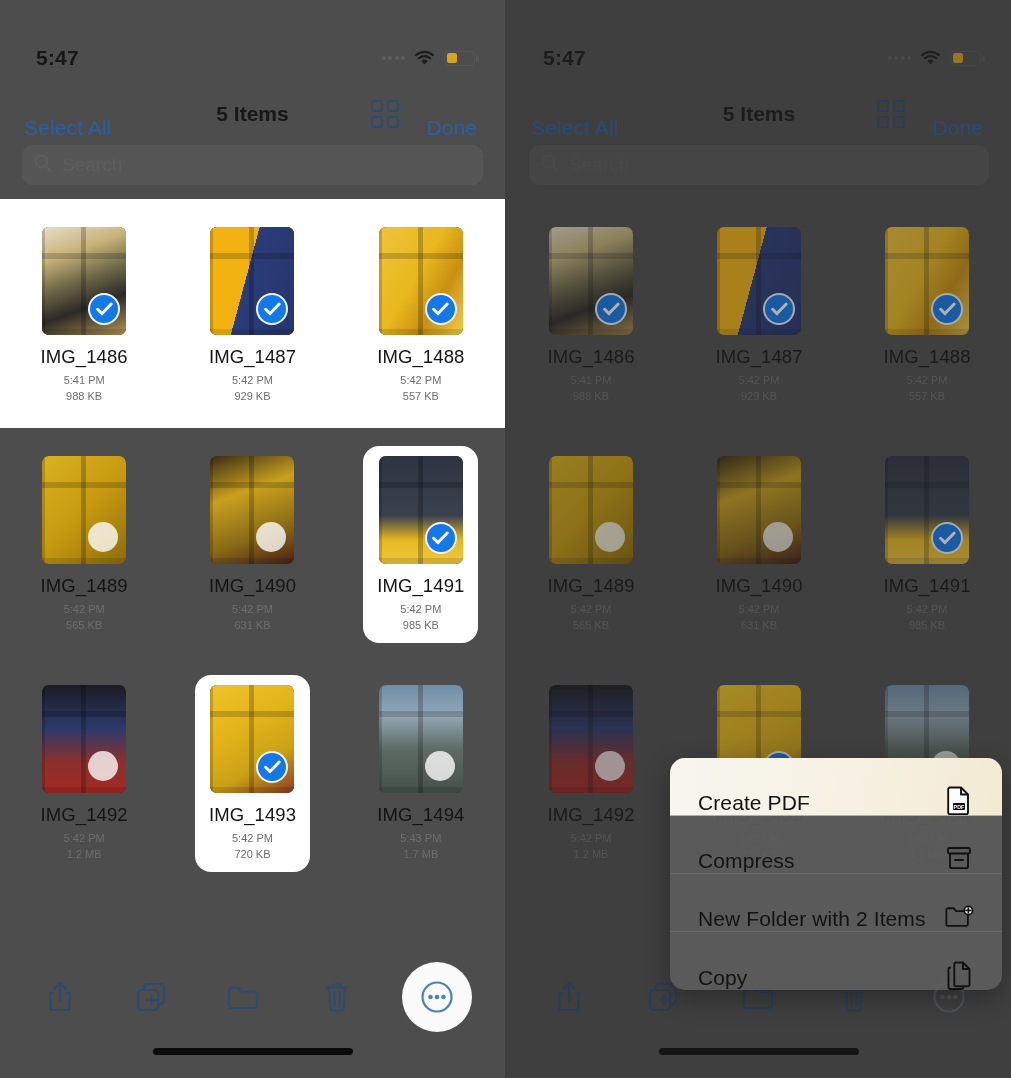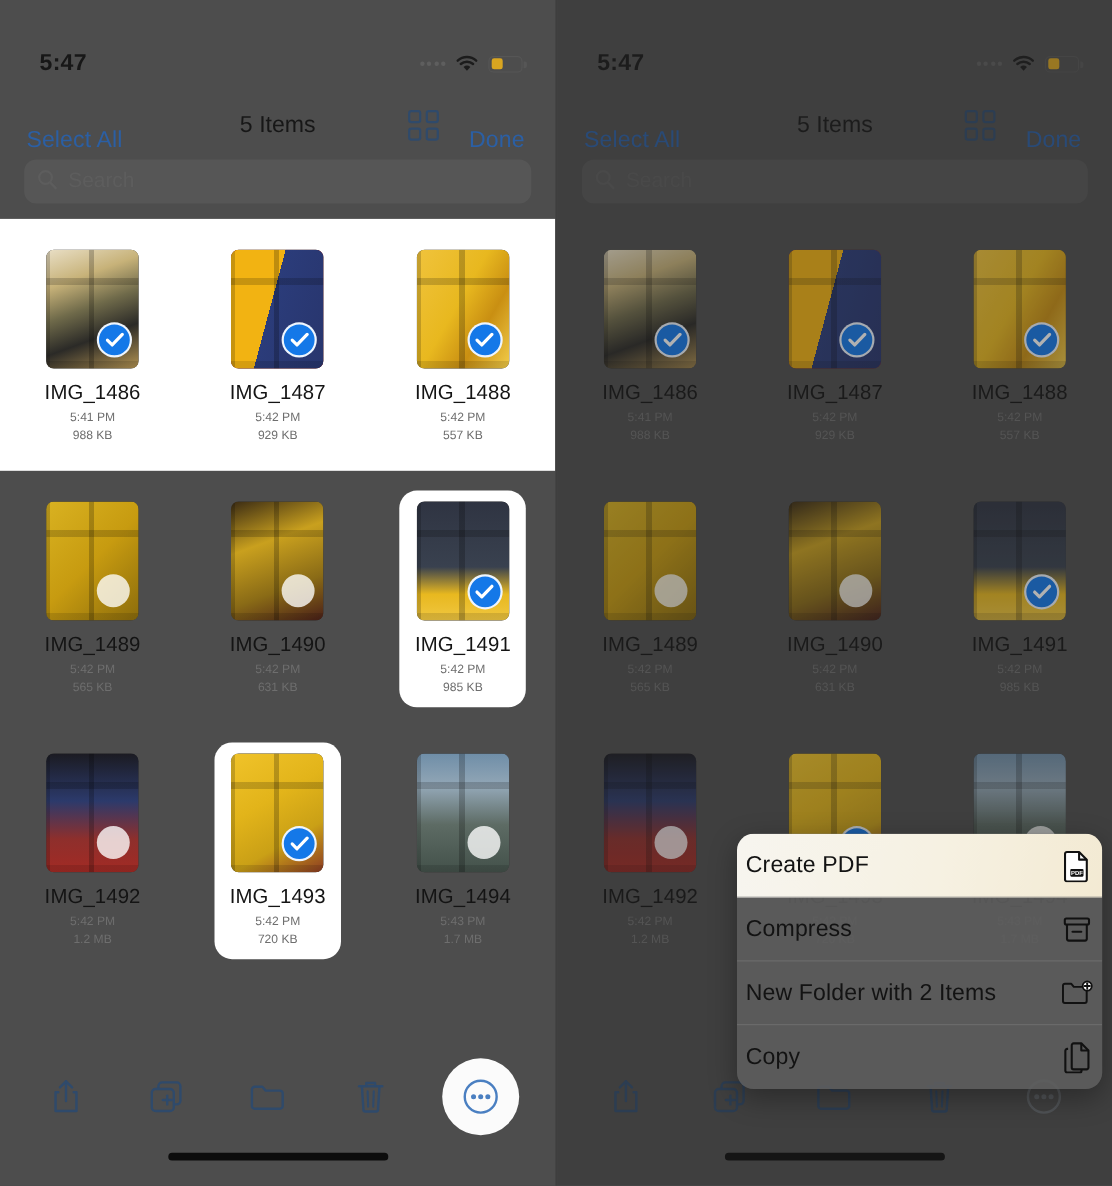--- a/index.html
+++ b/index.html
@@ -42,21 +42,21 @@
   .battery .lvl { height: 100%; width: 42%; border-radius: 2.2px; background: #d9a520; }
 
   
   .navbar {
     height: 54px; display: flex; align-items: center;
     padding: 0 28px 0 24px; position: relative;
   }
   .nav-link { font-size: 21px; color: #2b5fa4; letter-spacing: .1px; margin-top: 28px; }
   .nav-title {
     position: absolute; left: 0; right: 0; text-align: center;
-    font-size: 21px; font-weight: normal; color: #171717; pointer-events: none;
+    font-size: 21px; font-weight: bold; color: #171717; pointer-events: none;
   }
   .nav-right { margin-left: auto; display: flex; align-items: center; gap: 27px; z-index: 2;}
   .grid-icon { display: grid; grid-template-columns: 12px 12px; gap: 4px; }
   .grid-icon span {
     width: 12px; height: 12px; border: 2px solid #2f4a6b;
     border-radius: 3px; display: block;
   }
 
   
   .searchwrap { padding: 4px 22px 14px; }
@@ -124,22 +124,22 @@
 
   
   .ctxmenu {
     position: absolute; z-index: 9;
     left: 163px; bottom: 88px; width: 332px;
     border-radius: 15px; overflow: hidden;
     background: rgba(94,94,94,0.88);
     box-shadow: 0 8px 26px rgba(0,0,0,.32);
   }
   .ctxrow {
-    height: 58px; display: flex; align-items: center;
-    padding: 0 8px; gap: 10px;
+    height: 58px; display: flex; align-items: flex-end;
+    padding: 0 28px; gap: 10px;
     border-bottom: 1px solid rgba(120,120,120,0.55);
   }
   .ctxrow:last-child { border-bottom: none; }
   .ctxrow.hl { background: linear-gradient(100deg,#f7f5ef 0%,#f6f1e2 55%,#f3ead3 100%); }
   .ctxlabel { font-size: 21px; color: #131313; letter-spacing: .1px; flex: 1; }
   .ctxicon { width: 30px; height: 30px; display: flex; align-items: center; justify-content: center; }
 </style>
 </head>
 <body>
 

